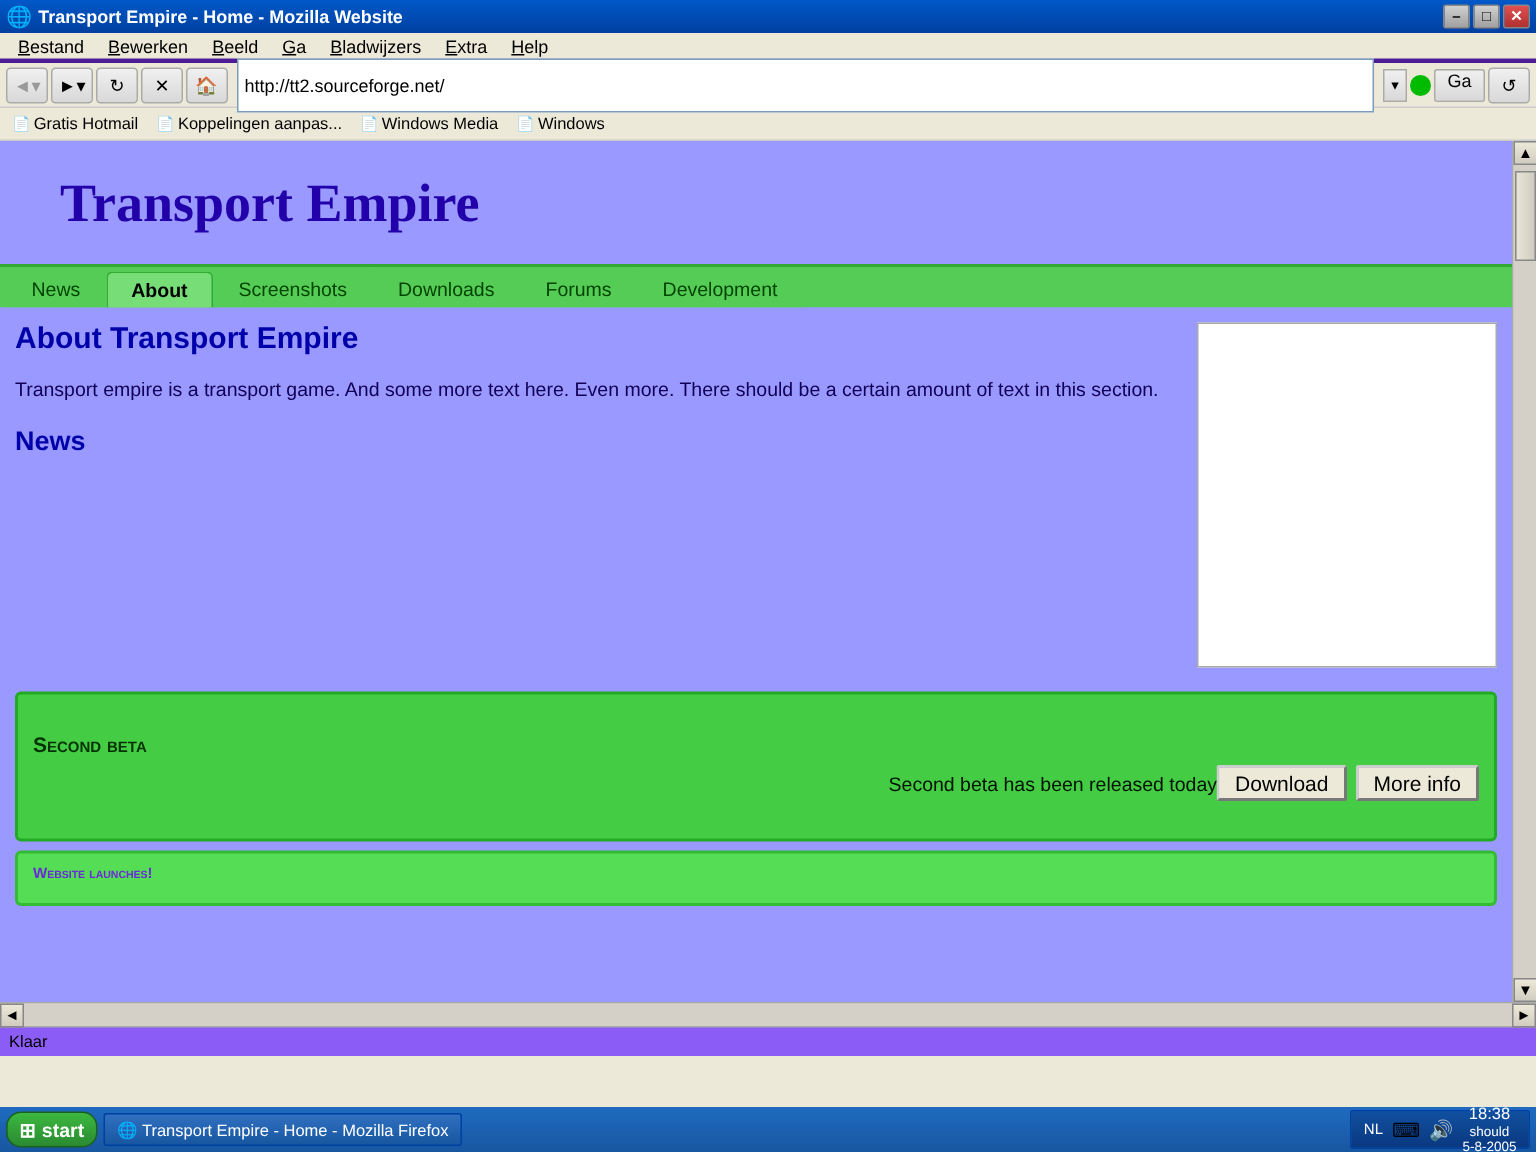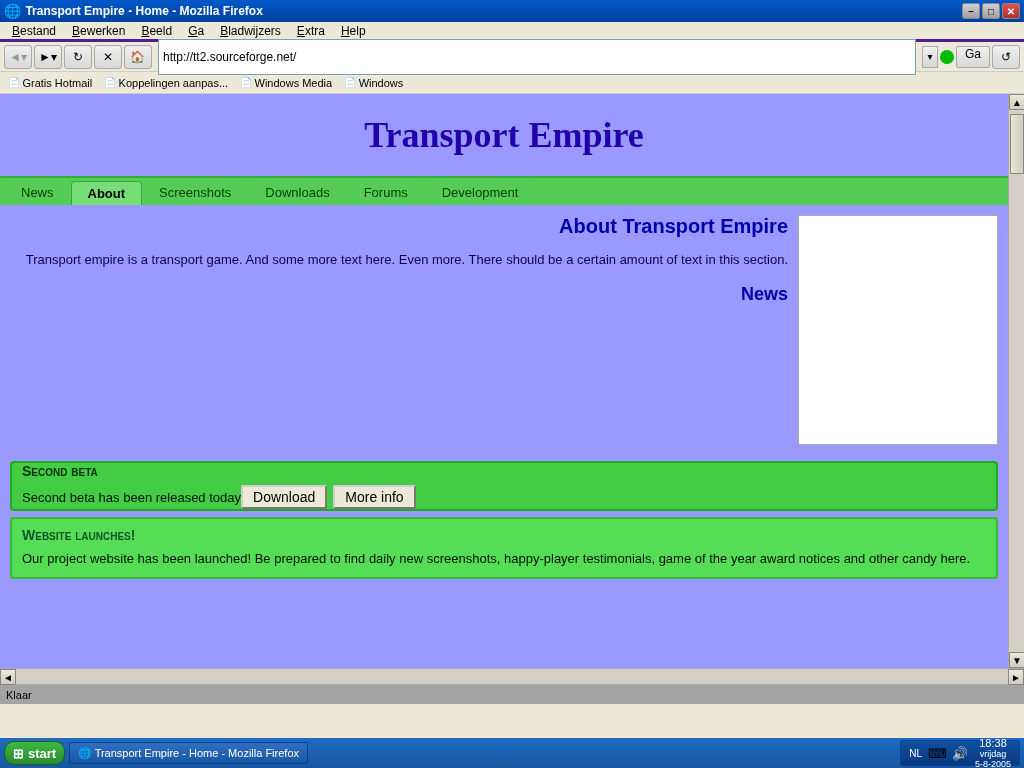--- a/index.html
+++ b/index.html
@@ -128,21 +128,21 @@
     }
 
     
     .site-header {
       background: #9999ff;
       padding: 20px 40px 20px;
       text-align: right;
       min-height: 80px;
       display: flex;
       align-items: center;
-      justify-content: center;
+      justify-content: flex-start;
     }
     .site-title {
       font-size: 36px;
       font-weight: bold;
       color: #2200aa;
       font-family: Georgia, serif;
     }
 
     
     .nav-tabs {
@@ -172,21 +172,20 @@
 
     
     .page-body {
       background: #9999ff;
       padding: 0;
     }
     .content-layout {
       display: flex;
       padding: 10px;
       gap: 10px;
-      text-align: right;
     }
     .main-text { flex: 1; }
     .sidebar-ad {
       width: 200px;
       background: white;
       min-height: 230px;
       border: 1px solid #aaa;
     }
 
     .about-title {
@@ -214,33 +213,33 @@
       margin-top: 14px;
       margin-bottom: 8px;
     }
 
     
     .news-item {
       background: #44cc44;
       border: 2px solid #22aa22;
       border-radius: 4px;
       margin: 6px 10px;
-      padding: 0 10px;
+      padding: 25px 10px;
     }
     .news-item-title {
       font-size: 14px;
       font-weight: bold;
       color: #003300;
       font-variant: small-caps;
       margin-bottom: 6px;
     }
     .news-item-body {
       display: flex;
       align-items: center;
-      justify-content: flex-start;
+      justify-content: flex-end;
     }
     .news-item-text {
       font-size: 13px;
       color: #001100;
     }
     .news-item-buttons { display: flex; gap: 6px; }
     .news-btn {
       padding: 2px 10px;
       background: #ece9d8;
       border: 2px outset #ccc;
@@ -250,23 +249,23 @@
     }
 
     .website-launch-item {
       background: #55dd55;
       border: 2px solid #33bb33;
       border-radius: 4px;
       margin: 6px 10px;
       padding: 8px 10px;
     }
     .website-launch-title {
-      font-size: 14px;
-      font-weight: bold;
-      color: #14532d;
+      font-size: 10px;
+      font-weight: bold;
+      color: #6d28d9;
       font-variant: small-caps;
       margin-bottom: 6px;
     }
     .website-launch-text {
       font-size: 13px;
       color: #001100;
       line-height: 1.5;
     }
 
     
@@ -293,21 +292,21 @@
       width: 14px;
       height: 60px;
       background: linear-gradient(to right, #e8e4d8, #d0ccc0);
       border: 1px solid #888;
       position: absolute;
       top: 4px; left: 1px;
     }
 
     
     .status-bar {
-      background: #a3a3a3;
+      background: #8b5cf6;
       height: 20px;
       display: flex;
       align-items: center;
       padding: 0 6px;
       border-top: 1px solid #aaa;
       font-size: 11px;
       color: black;
     }
     .h-scrollbar {
       height: 16px;
@@ -371,21 +370,21 @@
       border-radius: 2px;
     }
     .taskbar-clock { color: white; font-size: 11px; text-align: center; }
     .taskbar-lang { color: white; font-size: 10px; }
   </style>
 </head>
 <body>
 
 <div class="title-bar">
   <span class="title-bar-icon">🌐</span>
-  <span class="title-bar-text">Transport Empire - Home - Mozilla Firefox</span>
+  <span class="title-bar-text">Transport Empire - Home - Mozilla Website</span>
   <div class="title-bar-buttons">
     <div class="title-btn">–</div>
     <div class="title-btn">□</div>
     <div class="title-btn close">✕</div>
   </div>
 </div>
 
 <div class="menu-bar">
   <div class="menu-item"><span>B</span>estand</div>
   <div class="menu-item"><span>B</span>ewerken</div>
@@ -462,21 +461,20 @@
           <span class="news-item-text">Second beta has been released today</span>
           <div class="news-item-buttons">
             <button class="news-btn">Download</button>
             <button class="news-btn">More info</button>
           </div>
         </div>
       </div>
 
       <div class="website-launch-item">
         <div class="website-launch-title">Website launches!</div>
-        <div class="website-launch-text">Our project website has been launched! Be prepared to find daily new screenshots, happy-player testimonials, game of the year award notices and other candy here.</div>
       </div>
     </div>
   </div>
 
   <div class="v-scrollbar">
     <div class="scroll-btn">▲</div>
     <div class="scroll-track">
       <div class="scroll-thumb"></div>
     </div>
     <div class="scroll-btn">▼</div>
@@ -502,17 +500,17 @@
     <div class="taskbar-item">
       <span>🌐 Transport Empire - Home - Mozilla Firefox</span>
     </div>
   </div>
   <div class="taskbar-right">
     <span class="taskbar-lang">NL</span>
     <span>⌨</span>
     <span>🔊</span>
     <div class="taskbar-clock">
       <div>18:38</div>
-      <div style="font-size:9px;">vrijdag</div>
+      <div style="font-size:9px;">should</div>
       <div style="font-size:9px;">5-8-2005</div>
     </div>
   </div>
 </div>
 
 </body></html>

